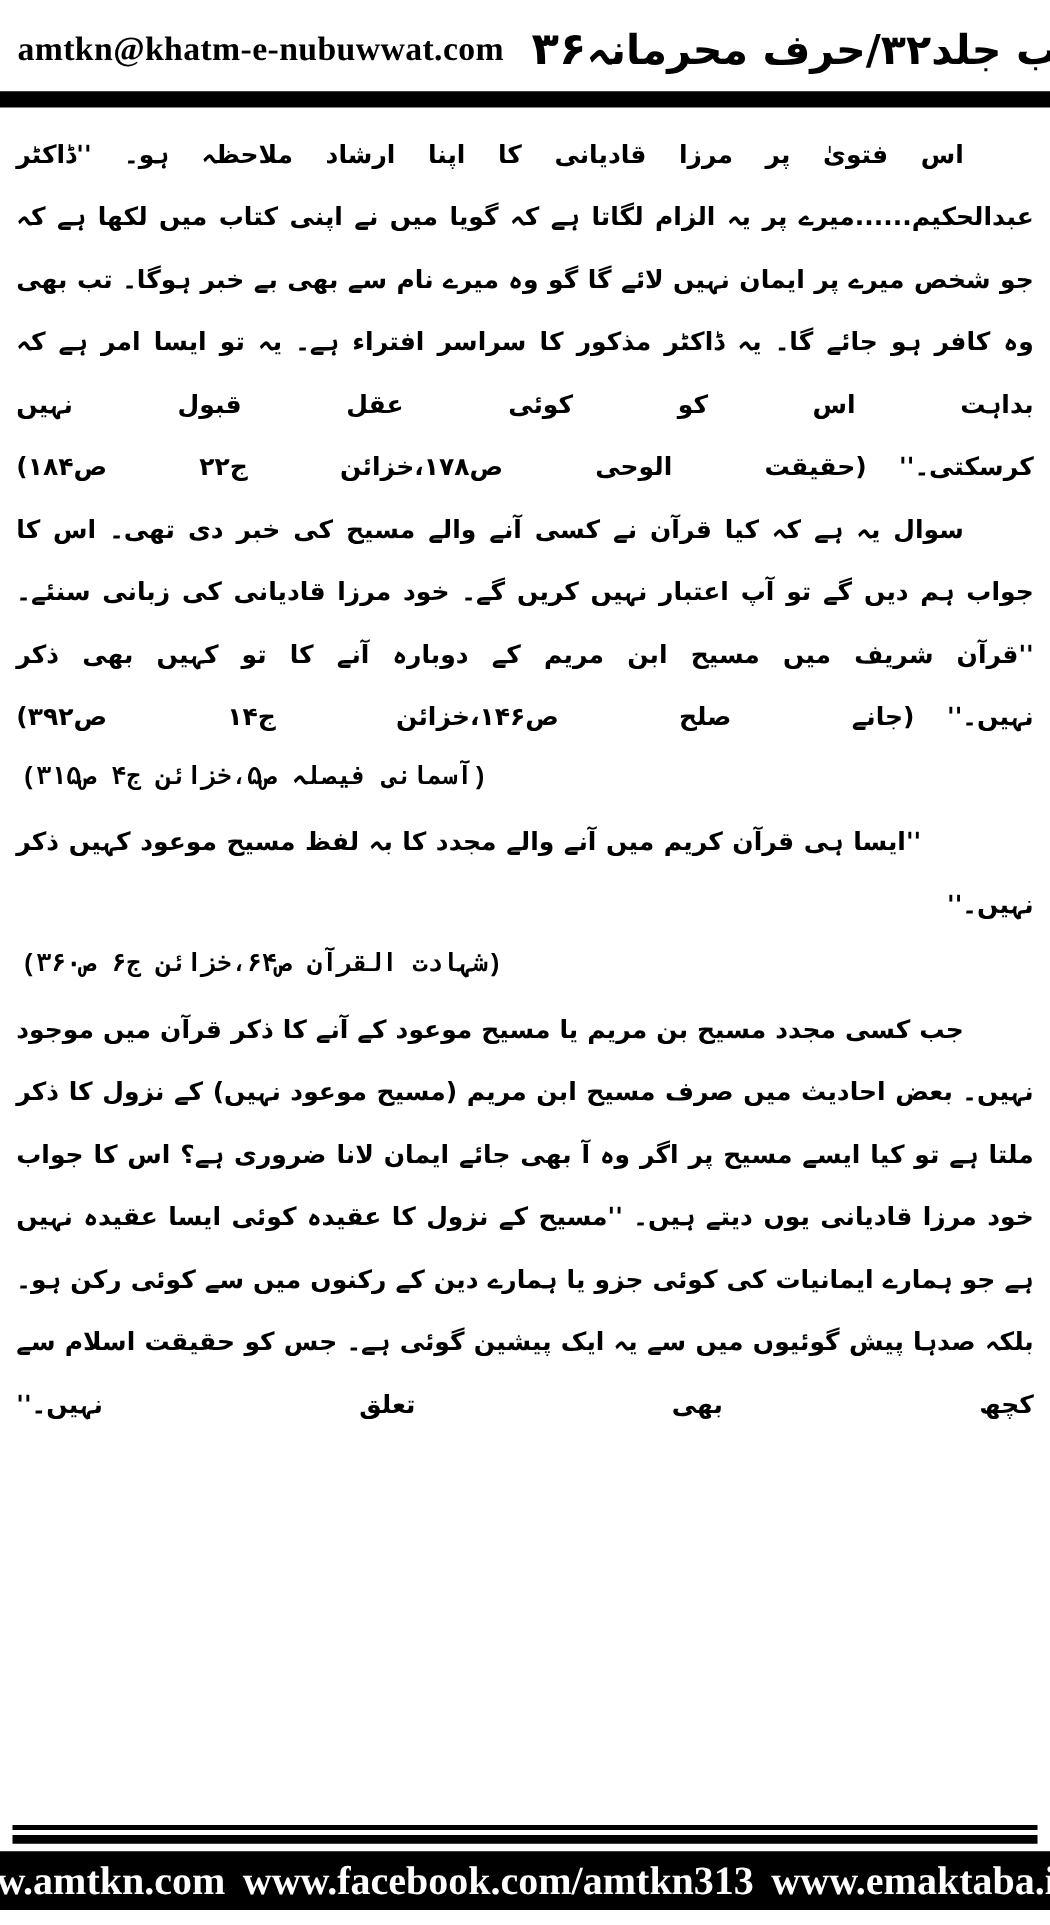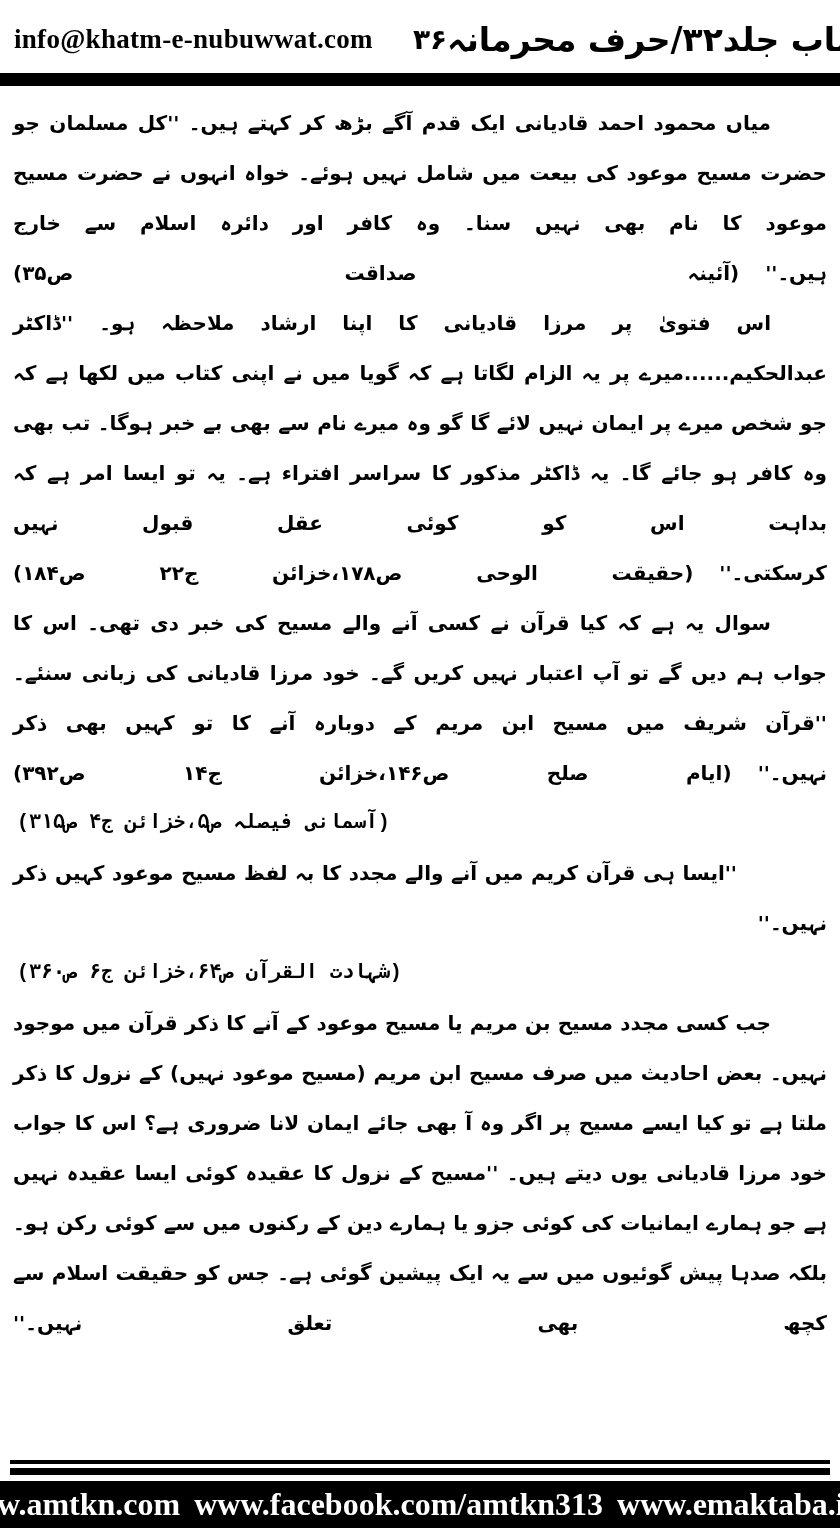--- a/index.html
+++ b/index.html
@@ -18,24 +18,24 @@
     padding: 20px 14px 4px 14px;
   }
   .header-email {
     font-family: "Liberation Serif", serif;
     font-weight: bold;
     font-size: 27px;
     letter-spacing: 0.3px;
     white-space: nowrap;
   }
   .header-page-number {
-    font-size: 28px;
+    font-size: 36px;
     font-weight: bold;
     line-height: 1;
-    margin-left: 40px;
+    margin-left: 22px;
     direction: rtl;
   }
   .header-title {
     margin-left: auto;
     direction: rtl;
     font-weight: bold;
     font-size: 33px;
     white-space: nowrap;
   }
   .top-rule {
@@ -94,33 +94,32 @@
     word-spacing: 6px;
     white-space: nowrap;
   }
 </style>
 </head>
 <body>
 
 <div class="page">
 
   <div class="header">
-    <span class="header-email">info@khatm-e-nubuwwat.com</span>
+    <span class="header-email">amtkn@khatm-e-nubuwwat.com</span>
     <span class="header-page-number">۳۶</span>
     <span class="header-title">احتساب جلد۳۲/حرف محرمانہ</span>
   </div>
   <div class="top-rule"></div>
 
   <div class="content">
 
-    <p class="para cite-inline"><span>میاں محمود احمد قادیانی ایک قدم آگے بڑھ کر کہتے ہیں۔ ''کل مسلمان جو حضرت مسیح موعود کی بیعت میں شامل نہیں ہوئے۔ خواہ انہوں نے حضرت مسیح موعود کا نام بھی نہیں سنا۔ وہ کافر اور دائرہ اسلام سے خارج ہیں۔''</span><span class="citation">(آئینہ صداقت ص۳۵)</span></p>
 
     <p class="para cite-inline"><span>اس فتویٰ پر مرزا قادیانی کا اپنا ارشاد ملاحظہ ہو۔ ''ڈاکٹر عبدالحکیم......میرے پر یہ الزام لگاتا ہے کہ گویا میں نے اپنی کتاب میں لکھا ہے کہ جو شخص میرے پر ایمان نہیں لائے گا گو وہ میرے نام سے بھی بے خبر ہوگا۔ تب بھی وہ کافر ہو جائے گا۔ یہ ڈاکٹر مذکور کا سراسر افتراء ہے۔ یہ تو ایسا امر ہے کہ بداہت اس کو کوئی عقل قبول نہیں کرسکتی۔''</span><span class="citation">(حقیقت الوحی ص۱۷۸،خزائن ج۲۲ ص۱۸۴)</span></p>
 
-    <p class="para cite-inline"><span>سوال یہ ہے کہ کیا قرآن نے کسی آنے والے مسیح کی خبر دی تھی۔ اس کا جواب ہم دیں گے تو آپ اعتبار نہیں کریں گے۔ خود مرزا قادیانی کی زبانی سنئے۔ ''قرآن شریف میں مسیح ابن مریم کے دوبارہ آنے کا تو کہیں بھی ذکر نہیں۔''</span><span class="citation">(ایام صلح ص۱۴۶،خزائن ج۱۴ ص۳۹۲)</span></p>
+    <p class="para cite-inline"><span>سوال یہ ہے کہ کیا قرآن نے کسی آنے والے مسیح کی خبر دی تھی۔ اس کا جواب ہم دیں گے تو آپ اعتبار نہیں کریں گے۔ خود مرزا قادیانی کی زبانی سنئے۔ ''قرآن شریف میں مسیح ابن مریم کے دوبارہ آنے کا تو کہیں بھی ذکر نہیں۔''</span><span class="citation">(جانے صلح ص۱۴۶،خزائن ج۱۴ ص۳۹۲)</span></p>
 
 
     <div class="cite-line"><span class="citation">(آسمانی فیصلہ ص۵،خزائن ج۴ ص۳۱۵)</span></div>
 
     <p class="para quote-only"><span>''ایسا ہی قرآن کریم میں آنے والے مجدد کا بہ لفظ مسیح موعود کہیں ذکر نہیں۔''</span></p>
     <div class="cite-line"><span class="citation">(شہادت القرآن ص۶۴،خزائن ج۶ ص۳۶۰)</span></div>
 
     <p class="para cite-inline"><span>جب کسی مجدد مسیح بن مریم یا مسیح موعود کے آنے کا ذکر قرآن میں موجود نہیں۔ بعض احادیث میں صرف مسیح ابن مریم (مسیح موعود نہیں) کے نزول کا ذکر ملتا ہے تو کیا ایسے مسیح پر اگر وہ آ بھی جائے ایمان لانا ضروری ہے؟ اس کا جواب خود مرزا قادیانی یوں دیتے ہیں۔ ''مسیح کے نزول کا عقیدہ کوئی ایسا عقیدہ نہیں ہے جو ہمارے ایمانیات کی کوئی جزو یا ہمارے دین کے رکنوں میں سے کوئی رکن ہو۔ بلکہ صدہا پیش گوئیوں میں سے یہ ایک پیشین گوئی ہے۔ جس کو حقیقت اسلام سے کچھ بھی تعلق نہیں۔''</span></p>
 
   </div>

